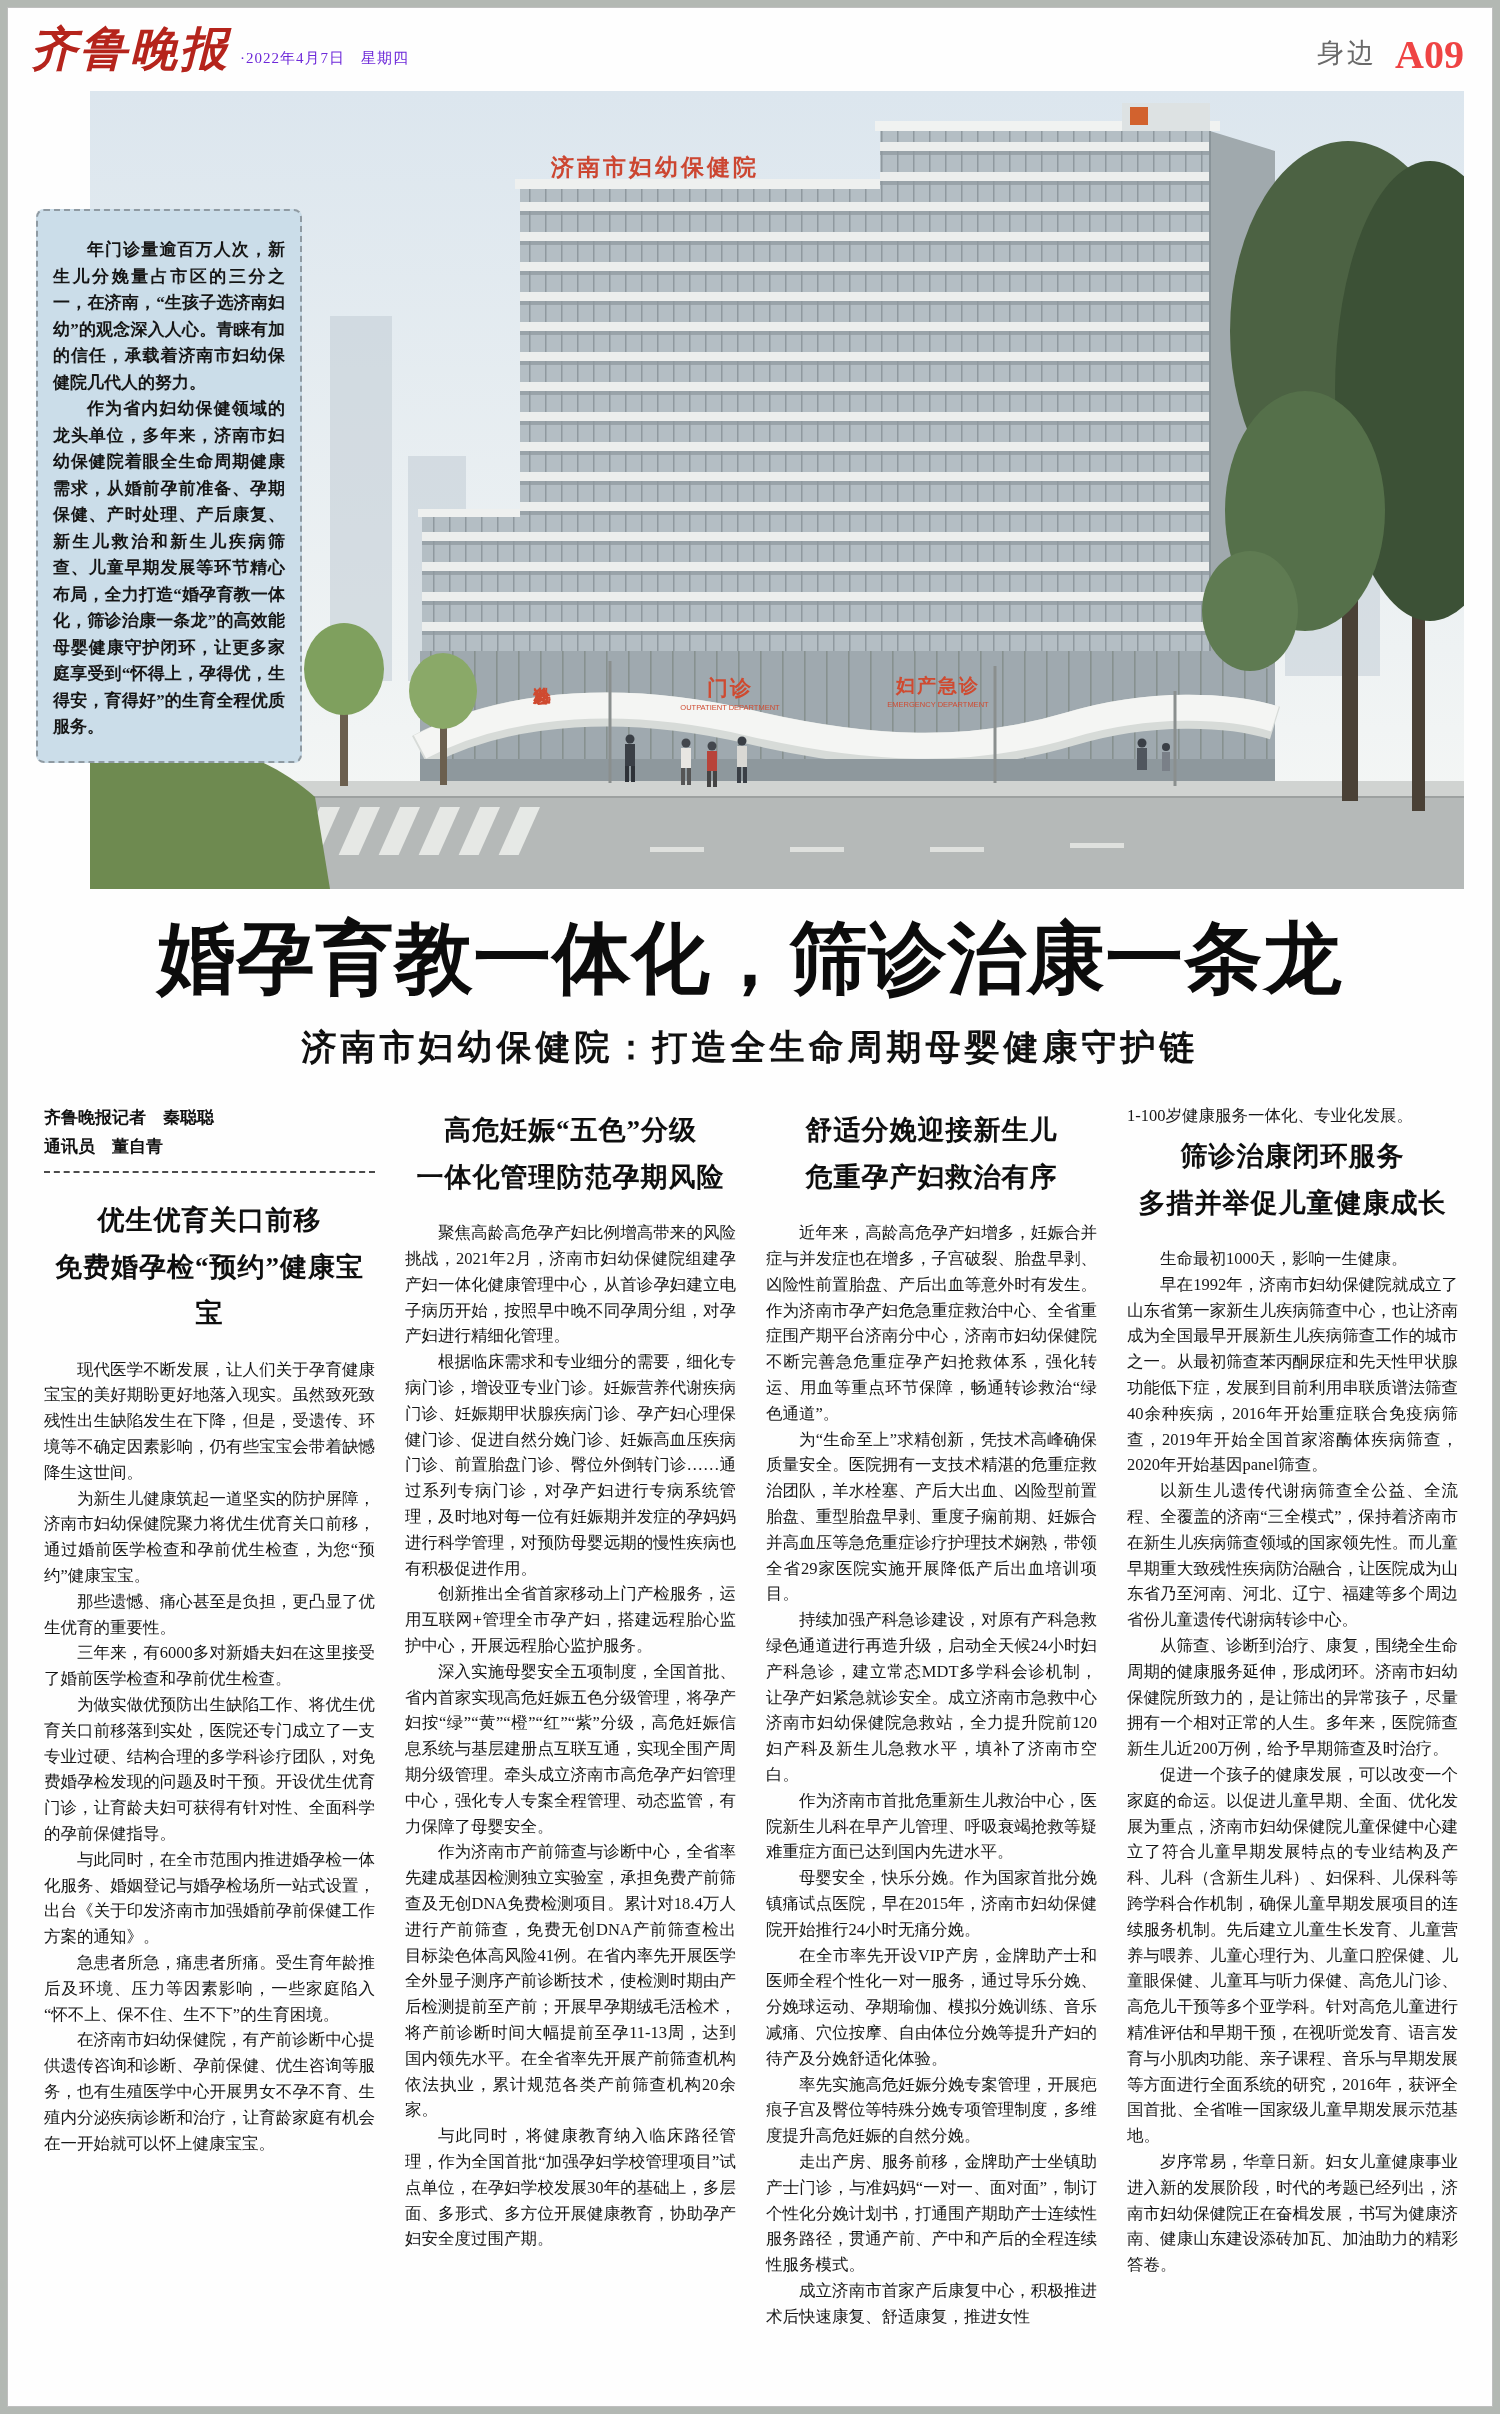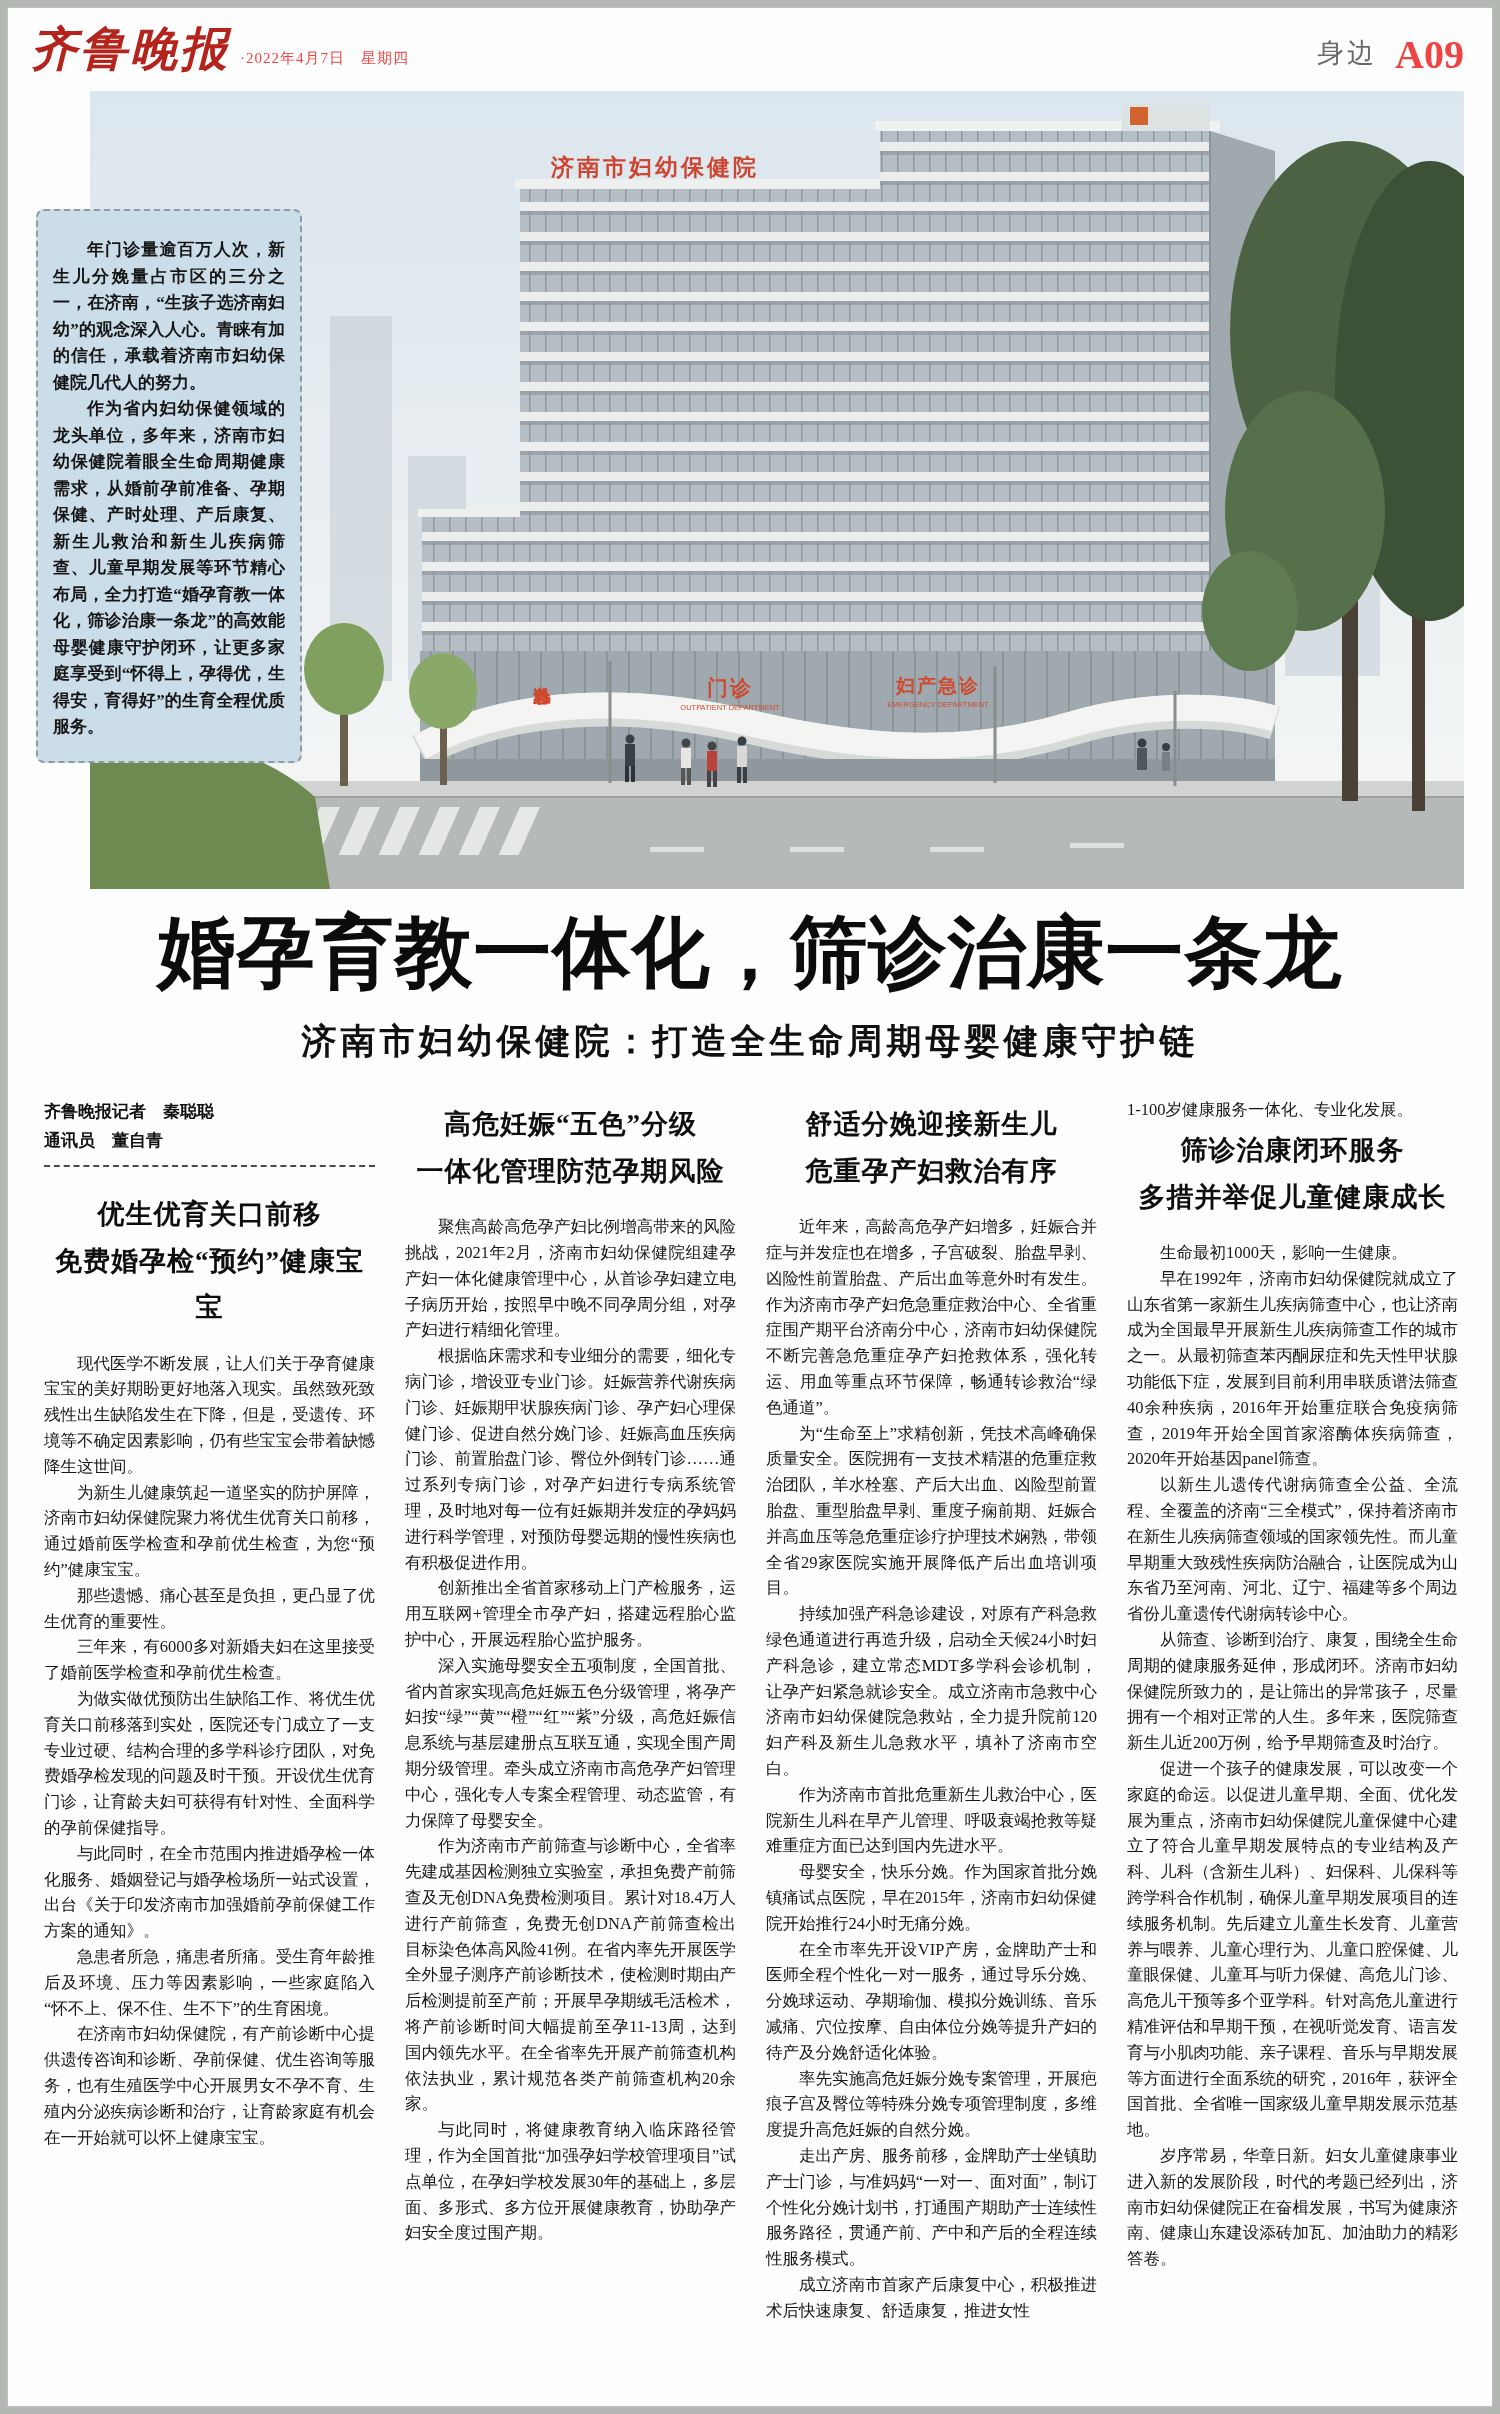--- a/index.html
+++ b/index.html
@@ -2,29 +2,29 @@
 <html lang="zh"><head>
 <meta charset="utf-8">
 <style>
   *{margin:0;padding:0;box-sizing:border-box}
   html,body{width:1500px;height:2414px;overflow:hidden}
   body{background:#b3b8b3;font-family:"Liberation Serif","DejaVu Serif",serif}
   .sheet{position:absolute;left:7px;top:7px;width:1486px;height:2400px;background:#fefefe;border:1px solid #bfbfbf;overflow:hidden}
   .masthead{display:flex;justify-content:space-between;align-items:flex-end;padding:18px 28px 6px 22px}
   .brand{display:flex;align-items:flex-end;gap:10px}
   .logo{font-size:47px;font-weight:bold;font-style:italic;color:#b5241c;letter-spacing:3px;line-height:1}
-  .date{font-size:15px;color:#ef4444;padding-bottom:5px;letter-spacing:1px}
+  .date{font-size:15px;color:#6d28d9;padding-bottom:5px;letter-spacing:1px}
   .pageid{display:flex;align-items:flex-end;gap:18px}
   .section{font-size:27px;color:#6a6a6a;letter-spacing:3px;padding-bottom:2px}
   .pageno{font-size:40px;font-weight:bold;color:#ef4444;line-height:.9}
   .photo-wrap{position:relative;height:798px;margin:12px 30px 0 28px}
   .photo{position:absolute;left:54px;top:0;right:0;height:798px}
   .overlay{position:absolute;left:0;top:118px;width:266px;background:#cbdde9;border:2px dashed #8f9aa2;border-radius:8px;padding:26px 15px 20px;color:#151515;font-size:17px;line-height:26.5px;font-weight:600;text-align:justify;z-index:2}
   .overlay p{text-indent:2em}
-  .headlines{text-align:center;margin-top:20px}
+  .headlines{text-align:center;margin-top:26px}
   .main-headline{font-size:78px;font-weight:bold;color:#0c0c0c;letter-spacing:1px;line-height:1.12}
   .subhead{font-size:35px;font-weight:bold;color:#101010;letter-spacing:4px;margin-top:22px}
   .columns{display:grid;grid-template-columns:repeat(4,1fr);gap:30px;margin:32px 34px 0 36px;height:1250px;overflow:hidden}
   .byline{font-size:17px;font-weight:bold;line-height:29px;padding-bottom:10px;border-bottom:2px dashed #4a4a4a;margin-bottom:24px;color:#111}
   .col-head{text-align:center;font-size:27px;font-weight:bold;line-height:1.72;letter-spacing:1px;margin:4px 0 20px;color:#0e0e0e}
   .col-1 .col-head{margin-top:2px}
   .paras p{font-size:16.5px;line-height:25.8px;text-align:justify;text-indent:2em;color:#161616}
   .lead-in{font-size:16.5px;line-height:25.8px;text-align:justify;color:#161616;margin-bottom:2px}
   svg text{font-family:"Liberation Sans","DejaVu Sans",sans-serif}
   .vert{writing-mode:vertical-rl;text-orientation:upright}

